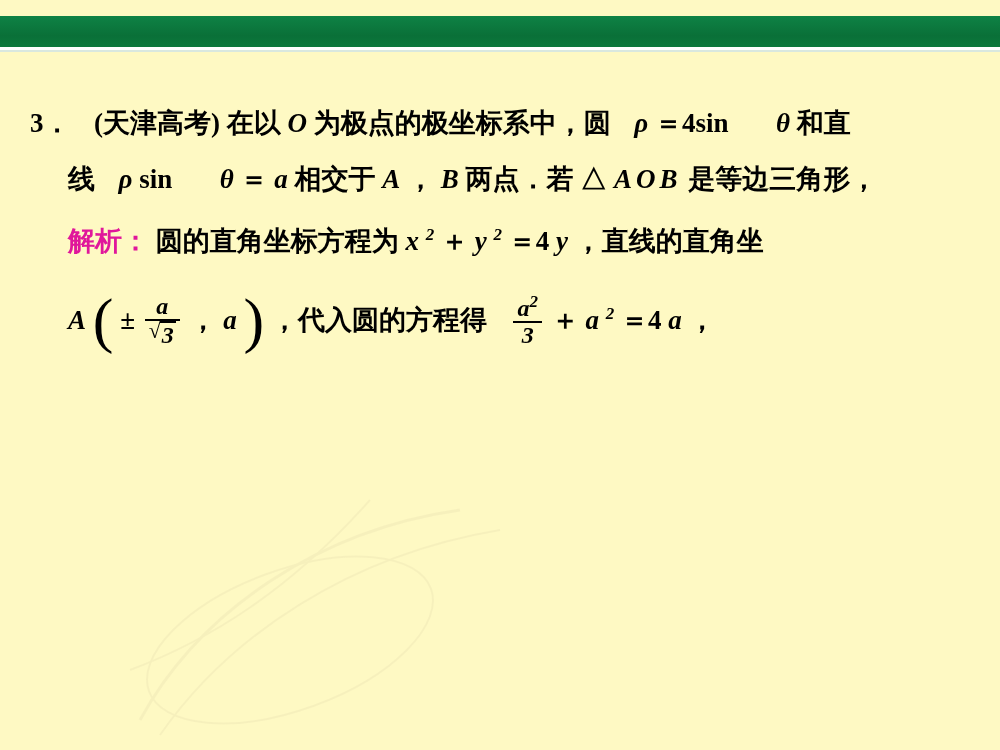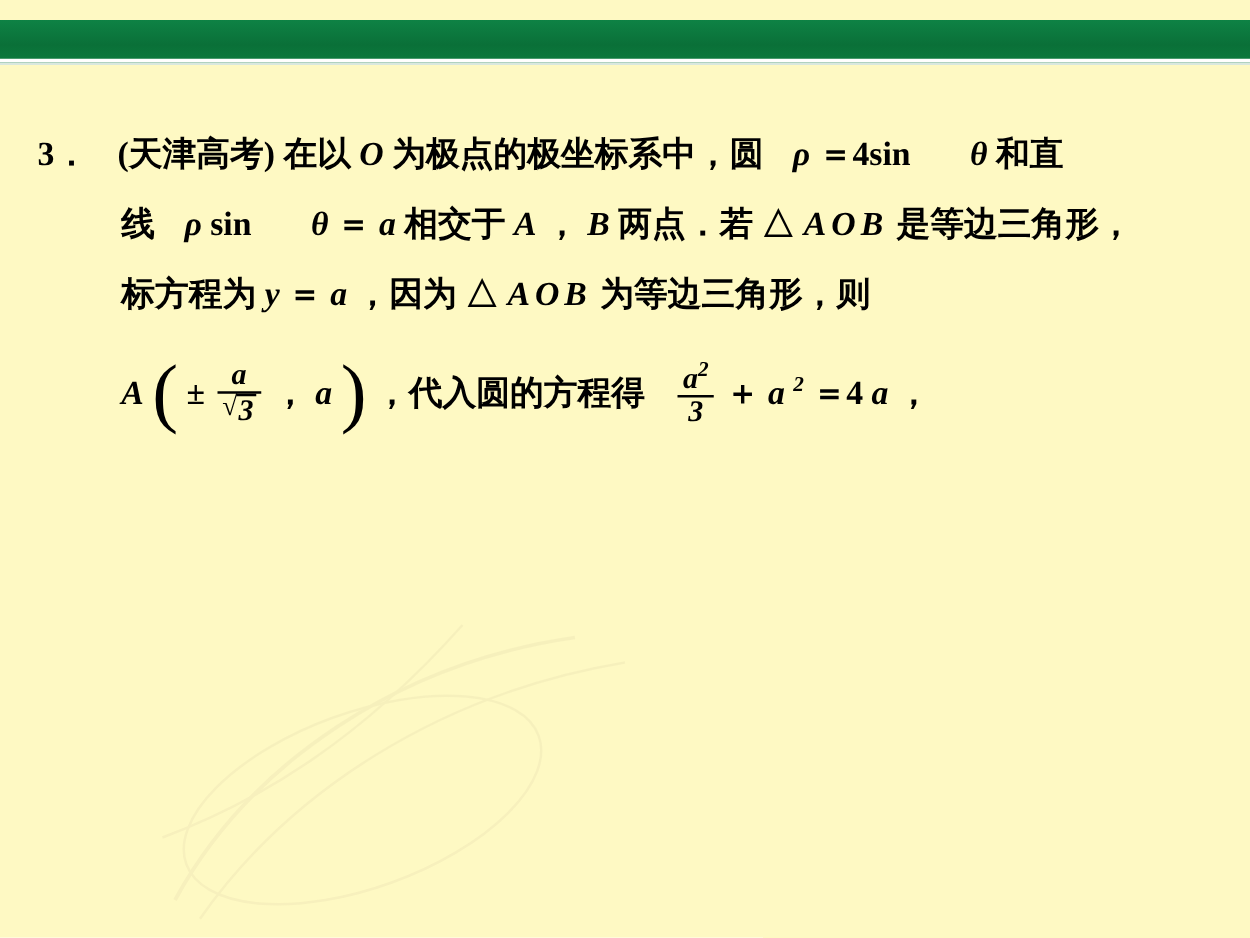--- a/index.html
+++ b/index.html
@@ -72,21 +72,21 @@
   }
   .line {
     position: relative;
     font-size: 27px;
     line-height: 56px;
     color: #000000;
     font-weight: bold;
     white-space: nowrap;
   }
   .indent0 { padding-left: 30px; }
-  .indent1 { padding-left: 68px; margin-left: 29px; }
+  .indent1 { padding-left: 68px; }
   .math {
     font-family: "Liberation Serif", serif;
     font-style: italic;
     font-weight: bold;
   }
   .sup {
     font-size: 17px;
     vertical-align: super;
     font-style: italic;
     font-weight: bold;
@@ -217,31 +217,33 @@
       <span class="math">A</span>
       <span>，</span>
       <span class="math">B</span>
       <span>两点．若</span>
       <span class="tri">△</span>
       <span class="math spaced-letters">AOB</span>
       <span>是等边三角形，</span>
     </div>
 
 
-
     <div class="line indent1">
-      <span>标方程为</span>
+      <span class="label-pink">解析：</span>
+      <span>圆的直角坐标方程为</span>
+      <span class="math">x</span>
+      <span class="sup">2</span>
+      <span>＋</span>
       <span class="math">y</span>
-      <span>＝</span>
-      <span class="math">a</span>
-      <span>，因为</span>
-      <span class="tri">△</span>
-      <span class="math spaced-letters">AOB</span>
-      <span>为等边三角形，则</span>
-    </div>
+      <span class="sup">2</span>
+      <span>＝4</span>
+      <span class="math">y</span>
+      <span>，直线的直角坐</span>
+    </div>
+
 
     <div class="line indent1 row-formula">
       <span class="math">A</span>
       <span class="bigparen">(</span>
       <span class="pm">±</span>
       <span class="frac">
         <span class="num">a</span>
         <span class="den"><span class="sqrt"><span class="radicand">3</span></span></span>
       </span>
       <span>，</span>

